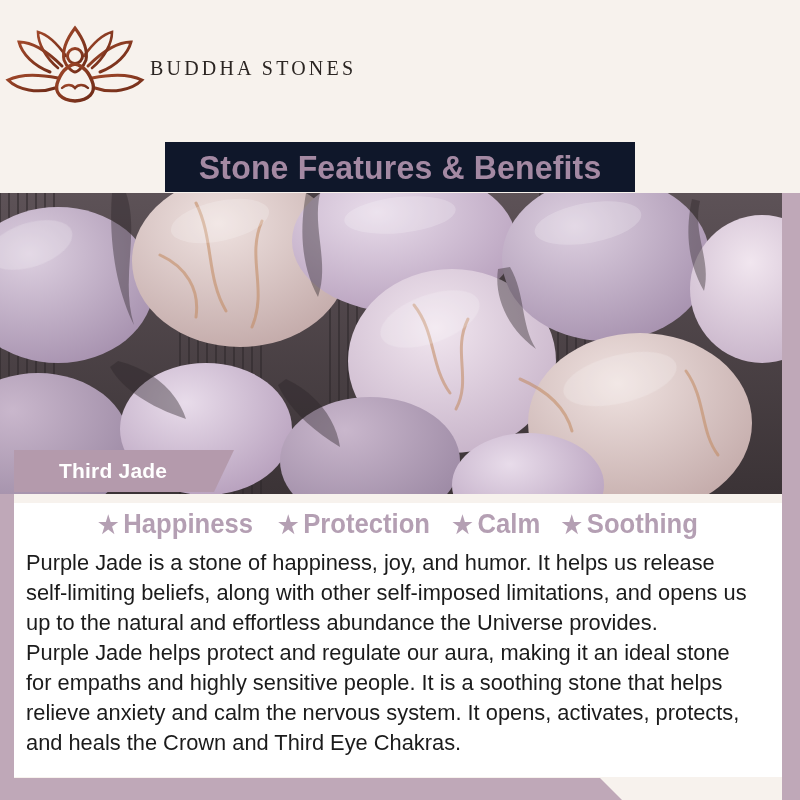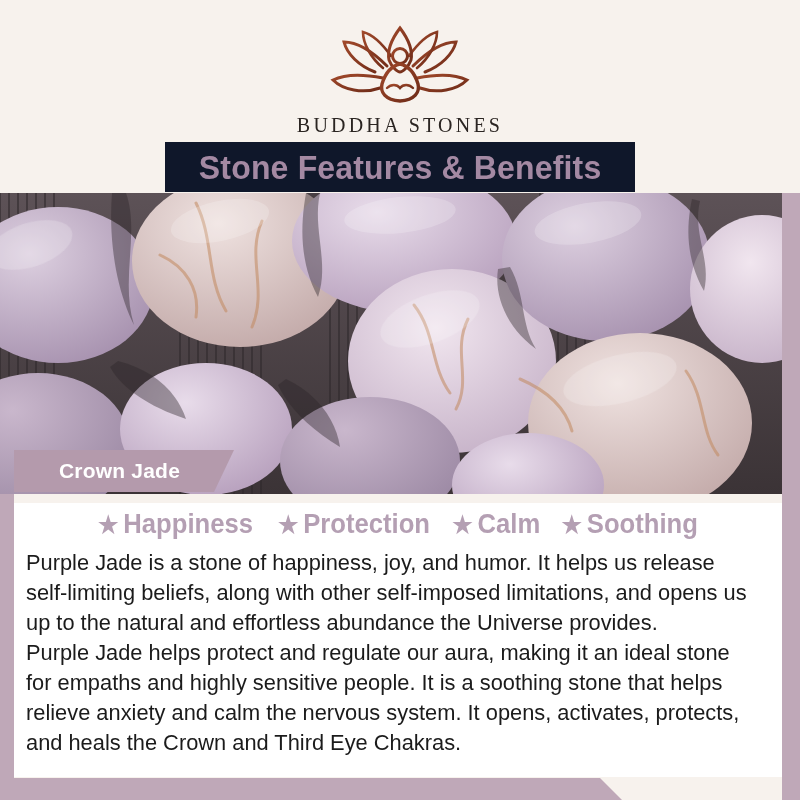--- a/index.html
+++ b/index.html
@@ -54,21 +54,21 @@
     top: 0; left: 0;
     width: 800px; height: 193px;
     background: #f7f2ed;
     z-index: 2;
   }
   .logo-wrap {
     position: absolute;
     top: 22px; left: 0;
     width: 800px;
     display: flex;
-    flex-direction: column;
+    flex-direction: row;
     align-items: center;
   }
   .logo-mark { width: 150px; height: 86px; display: block; }
   .brand-name {
     margin-top: 6px;
     font-family: "Liberation Serif", serif;
     font-size: 20px;
     letter-spacing: 3.2px;
     color: #2b2522;
     font-weight: 400;
@@ -321,21 +321,21 @@
         <path d="M700 8 C692 40 712 68 704 98 C686 66 686 34 692 6Z"></path>
       </g>
     </svg>
   </div>
 
   <div class="title-banner">
     <div class="title-text">Stone Features &amp; Benefits</div>
   </div>
 
   <div class="name-tag">
-    <span>Crown Jade</span>
+    <span>Third Jade</span>
   </div>
 
   <div class="content">
     <div class="benefits">
       <div class="benefit">
         <span class="star">★</span>
         <span>Happiness</span>
       </div>
       <div class="benefit">
         <span class="star">★</span>

